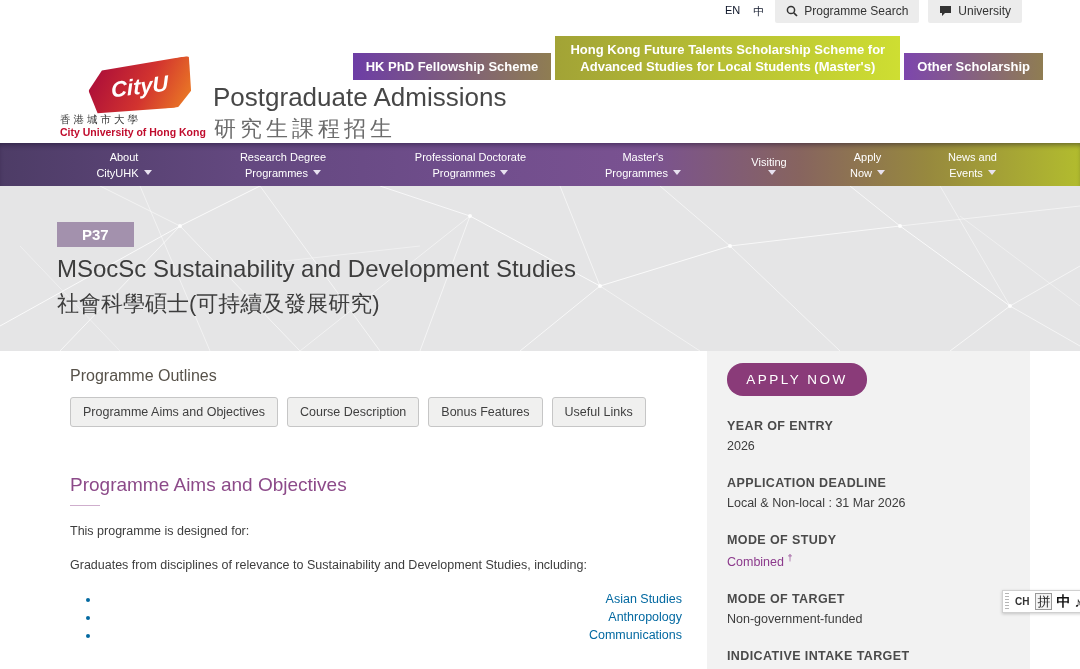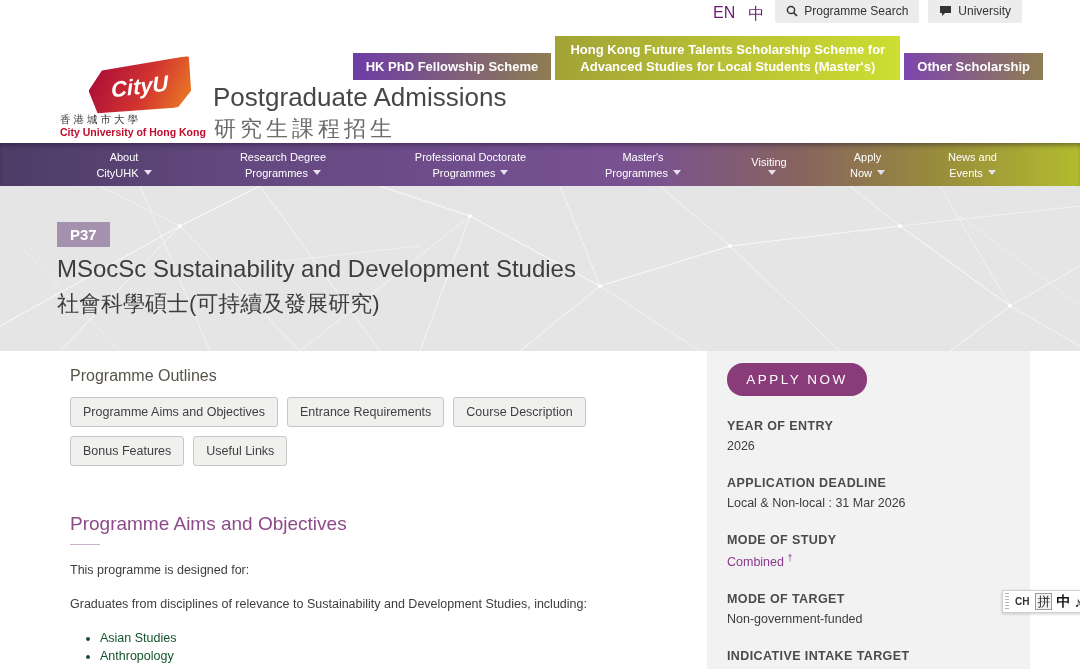--- a/index.html
+++ b/index.html
@@ -2,21 +2,21 @@
 <html><head>
 <meta charset="utf-8">
 <style>
   * { margin:0; padding:0; box-sizing:border-box; }
   html,body { width:1080px; height:669px; overflow:hidden; background:#fff;
               font-family:"Liberation Sans", sans-serif; }
   .stage { position:absolute; top:0; left:0; width:1080px; height:669px; overflow:hidden; }
 
   
   .topbar { position:absolute; top:0; right:58px; display:flex; align-items:flex-start; gap:9px; }
-  .lang { font-size:16px; color:#701a75; padding:4px 2px; cursor:pointer; }
+  .lang { font-size:11px; color:#0f172a; padding:4px 2px; cursor:pointer; }
   .util-btn { display:flex; align-items:center; gap:6px; background:#ececec; color:#333;
               font-size:12px; padding:4px 11px 5px; border:none; border-radius:0 0 2px 2px; cursor:pointer; }
   .util-btn svg { display:block; }
 
   
   .ribbons { position:absolute; top:36px; right:37px; display:flex; flex-direction:row;
              align-items:flex-end; gap:4px; z-index:5; }
   .ribbon { color:#fff; font-size:13px; font-weight:bold; text-align:center;
             padding:5px 13px; line-height:17px; cursor:pointer; border:none; }
   .ribbon.r1 { background:linear-gradient(90deg,#6d3da6,#8f7d52); }
@@ -46,36 +46,36 @@
               display:flex; flex-direction:column; justify-content:center; cursor:pointer; }
   .nav-item .l2 { display:inline-flex; align-items:center; justify-content:center; gap:5px; }
   .caret { width:0; height:0; border-left:4px solid transparent; border-right:4px solid transparent;
            border-top:5px solid #e8e2f0; display:inline-block; }
   .w1{width:138px}.w2{width:180px}.w3{width:195px}.w4{width:150px}.w5{width:102px}.w6{width:95px}.w7{width:115px}
 
   
   .hero { position:absolute; top:186px; left:0; width:1080px; height:165px; background:#e5e5e6; overflow:hidden; }
   .hero svg.plexus { position:absolute; top:0; left:0; }
   .badge { position:absolute; left:57px; top:36px; background:#a391ad; color:#fff;
-           font-size:15px; font-weight:bold; padding:4px 13px; }
+           font-size:15px; font-weight:bold; padding:4px 25px; }
   .hero-title { position:absolute; left:57px; top:69px; font-size:24px; color:#3d3d3d; }
   .hero-title-cn { position:absolute; left:57px; top:103px; font-size:22px; color:#3d3d3d; }
 
   
   .content { position:absolute; top:351px; left:0; width:1080px; height:318px; background:#fff; }
   .left-col { position:absolute; left:70px; top:0; width:612px; }
   .outlines-title { margin-top:16px; font-size:16px; color:#57524a; }
   .tabs { margin-top:12px; display:flex; flex-wrap:wrap; gap:9px; width:600px; }
   .tab-btn { background:#f0f0ef; border:1px solid #c6c6c6; border-radius:3px; color:#3f3f3f;
              font-size:12.5px; padding:7px 12px; cursor:pointer; font-family:inherit; }
   .section-heading { margin-top:47px; font-size:19px; color:#8c4a89; font-weight:normal; }
   .heading-rule { width:30px; height:1px; background:#cfaecd; margin-top:9px; }
   .para { font-size:12.5px; color:#3d3d3d; line-height:17px; margin-top:17px; }
   .bullets { margin-top:16px; padding-left:30px; }
-  .bullets li { font-size:12.5px; color:#14532d; line-height:18px; }
+  .bullets li { font-size:12.5px; color:#0369a1; line-height:18px;text-align:right; }
 
   
   .sidebar { position:absolute; left:707px; top:0; width:323px; height:318px; background:#f2f2f2; padding:12px 20px; }
   .apply-btn { display:block; background:#8a3b79; color:#fff; border:none; border-radius:16px;
                font-size:13.5px; letter-spacing:2.5px; padding:9px 0; width:140px; text-align:center;
                cursor:pointer; font-family:inherit; }
   .fld-label { font-size:12.5px; font-weight:bold; color:#4a4a4a; letter-spacing:.4px; margin-top:23px; }
   .fld-value { font-size:12.5px; color:#3d3d3d; margin-top:6px; }
   .fld-value.link { color:#8c3a8c; cursor:pointer; }
   .fld-value sup { font-size:9px; }
@@ -237,21 +237,20 @@
     <div class="hero-title-cn">社會科學碩士(可持續及發展研究)</div>
   </div>
 
   <div class="content">
 
     <div class="left-col">
       <div class="outlines-title">Programme Outlines</div>
 
       <div class="tabs">
         <button class="tab-btn">Programme Aims and Objectives</button>
-        <button class="tab-btn">Entrance Requirements</button>
         <button class="tab-btn">Course Description</button>
         <button class="tab-btn">Bonus Features</button>
         <button class="tab-btn">Useful Links</button>
       </div>
 
       <h2 class="section-heading">Programme Aims and Objectives</h2>
       <div class="heading-rule"></div>
 
       <p class="para">This programme is designed for:</p>
       <p class="para">Graduates from disciplines of relevance to Sustainability and Development Studies, including:</p>

